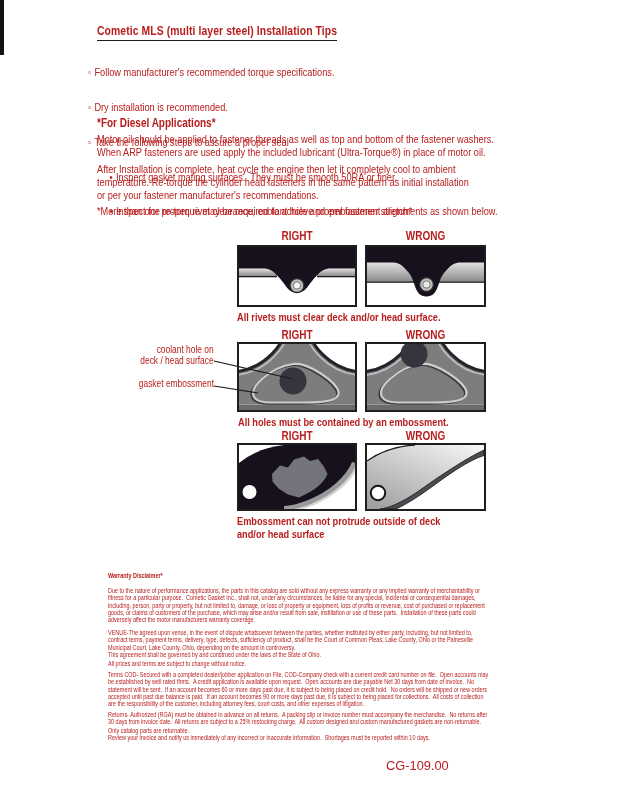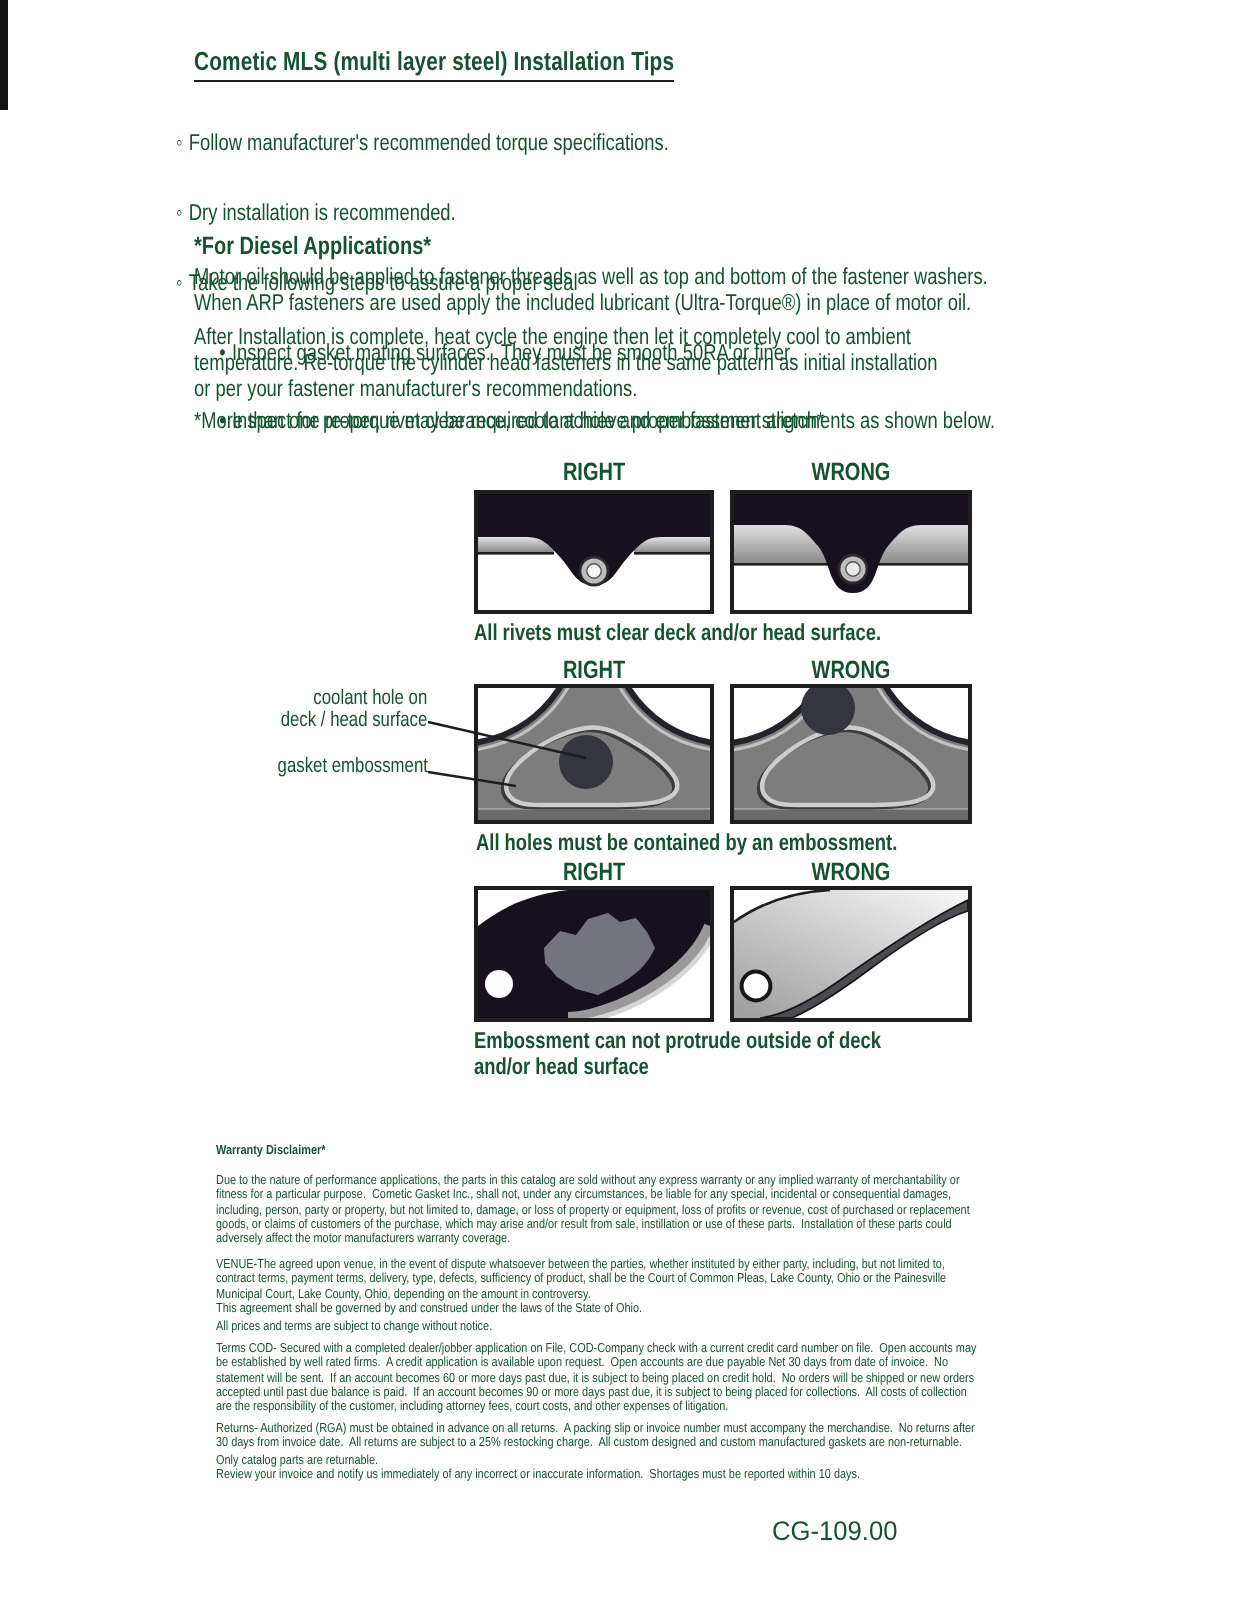--- a/index.html
+++ b/index.html
@@ -1,18 +1,18 @@
 <!DOCTYPE html>
 <html><head>
 <meta charset="utf-8">
 <style>
   html,body{margin:0;padding:0;background:#ffffff;}
   .page{
     position:relative;width:618px;height:800px;background:#ffffff;overflow:hidden;
-    font-family:"Liberation Sans","DejaVu Sans",sans-serif;color:#14532d;
+    font-family:"Liberation Sans","DejaVu Sans",sans-serif;color:#b91c1c;
   }
   .abs{position:absolute;}
   .txt{white-space:pre;transform:scaleX(0.80);transform-origin:0 0;}
   .corner-mark{left:0;top:0;width:4px;height:55px;background:#121212;}
   .title{
     left:97px;top:23px;font-size:13px;font-weight:700;letter-spacing:.1px;
     border-bottom:1.6px solid #1e1e1e;padding-bottom:2px;
   }
   .bullets{left:88px;top:44px;font-size:11.5px;line-height:11.6px;}
   .b-row{display:flex;}

